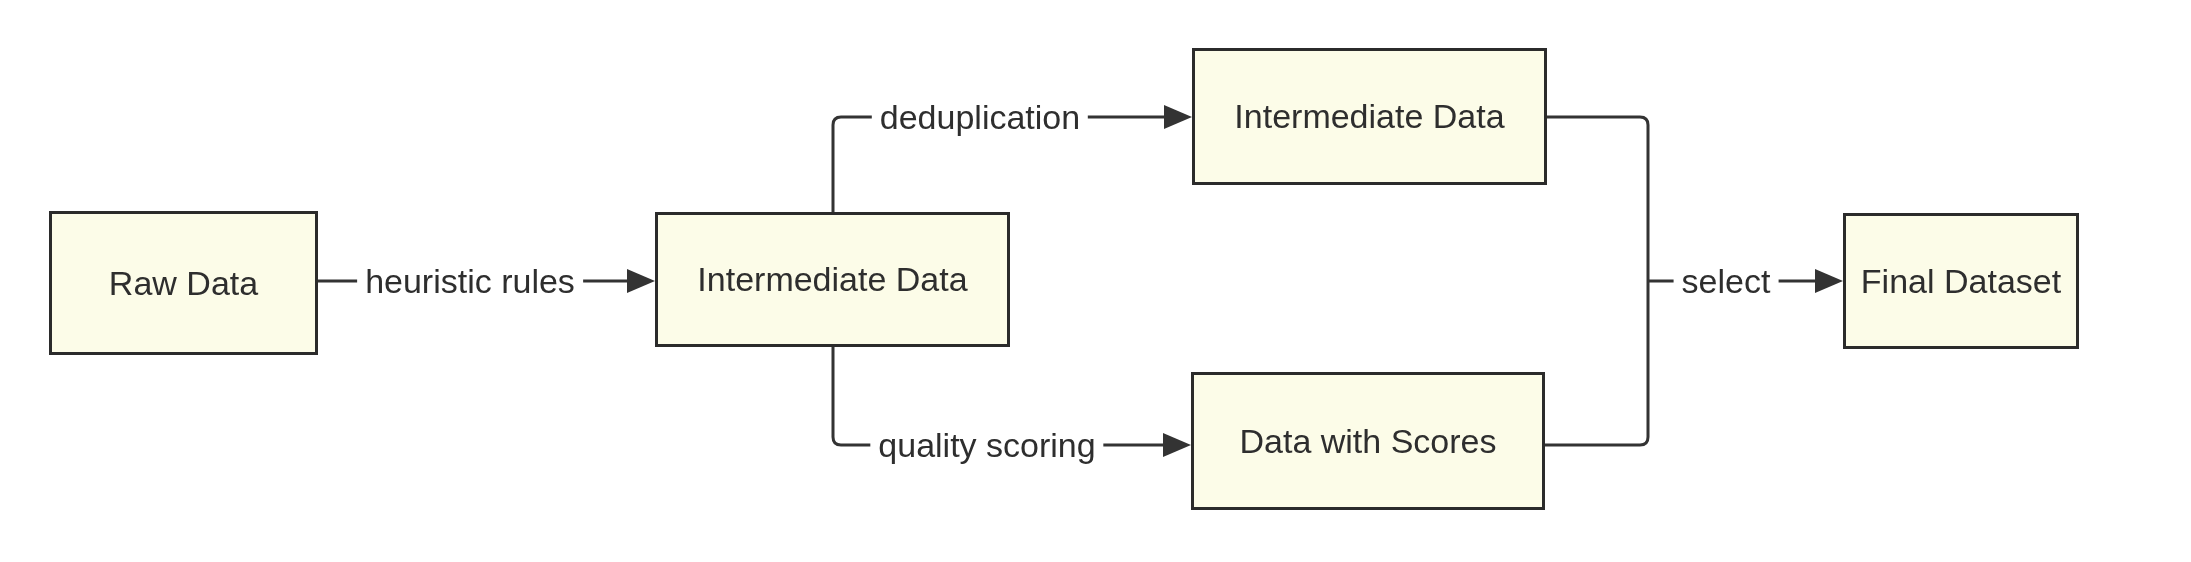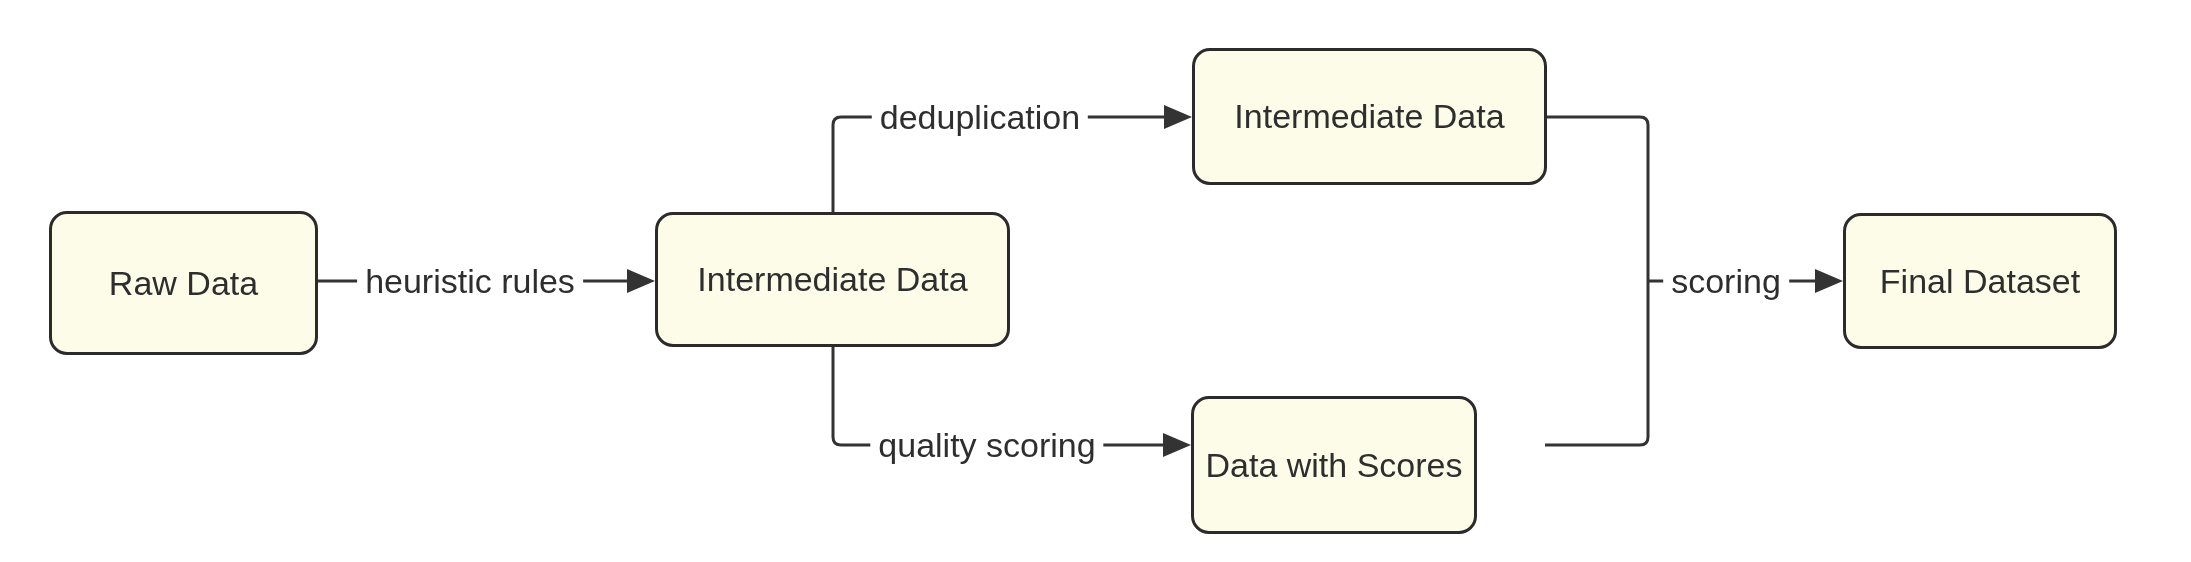--- a/index.html
+++ b/index.html
@@ -12,21 +12,21 @@
     overflow:hidden;
   }
   .edges{position:absolute;left:0;top:0;width:2191px;height:562px;}
   .edge-line{stroke:#333333;stroke-width:3;fill:none;}
   .arrowhead{fill:#333333;stroke:none;}
   .node{
     position:absolute;
     box-sizing:border-box;
     background:#fcfce8;
     border:3px solid #2b2b2b;
-    border-radius:18px;
+    border-radius:0;
     display:flex;
     align-items:center;
     justify-content:center;
     font-size:34px;
     color:#2e2e2e;
     white-space:nowrap;
   }
   .edge-label{
     position:absolute;
     transform:translate(-50%,-50%);
@@ -67,29 +67,29 @@
   </div>
 
   <div class="node" style="left:655px;top:212px;width:355px;height:135px;">
     <span>Intermediate Data</span>
   </div>
 
   <div class="node" style="left:1192px;top:48px;width:355px;height:137px;">
     <span>Intermediate Data</span>
   </div>
 
-  <div class="node" style="left:1191px;top:396px;width:286px;height:138px;">
+  <div class="node" style="left:1191px;top:372px;width:354px;height:138px;">
     <span>Data with Scores</span>
   </div>
 
-  <div class="node" style="left:1843px;top:213px;width:274px;height:136px;">
+  <div class="node" style="left:1843px;top:213px;width:236px;height:136px;">
     <span>Final Dataset</span>
   </div>
 
   <span class="edge-label" style="left:470px;top:281px;">heuristic rules</span>
 
   <span class="edge-label" style="left:980px;top:117px;">deduplication</span>
 
   <span class="edge-label" style="left:987px;top:445px;text-align:right;">quality scoring</span>
 
-  <span class="edge-label" style="left:1726px;top:281px;">scoring</span>
+  <span class="edge-label" style="left:1726px;top:281px;">select</span>
 
 </div>
 
 </body></html>

